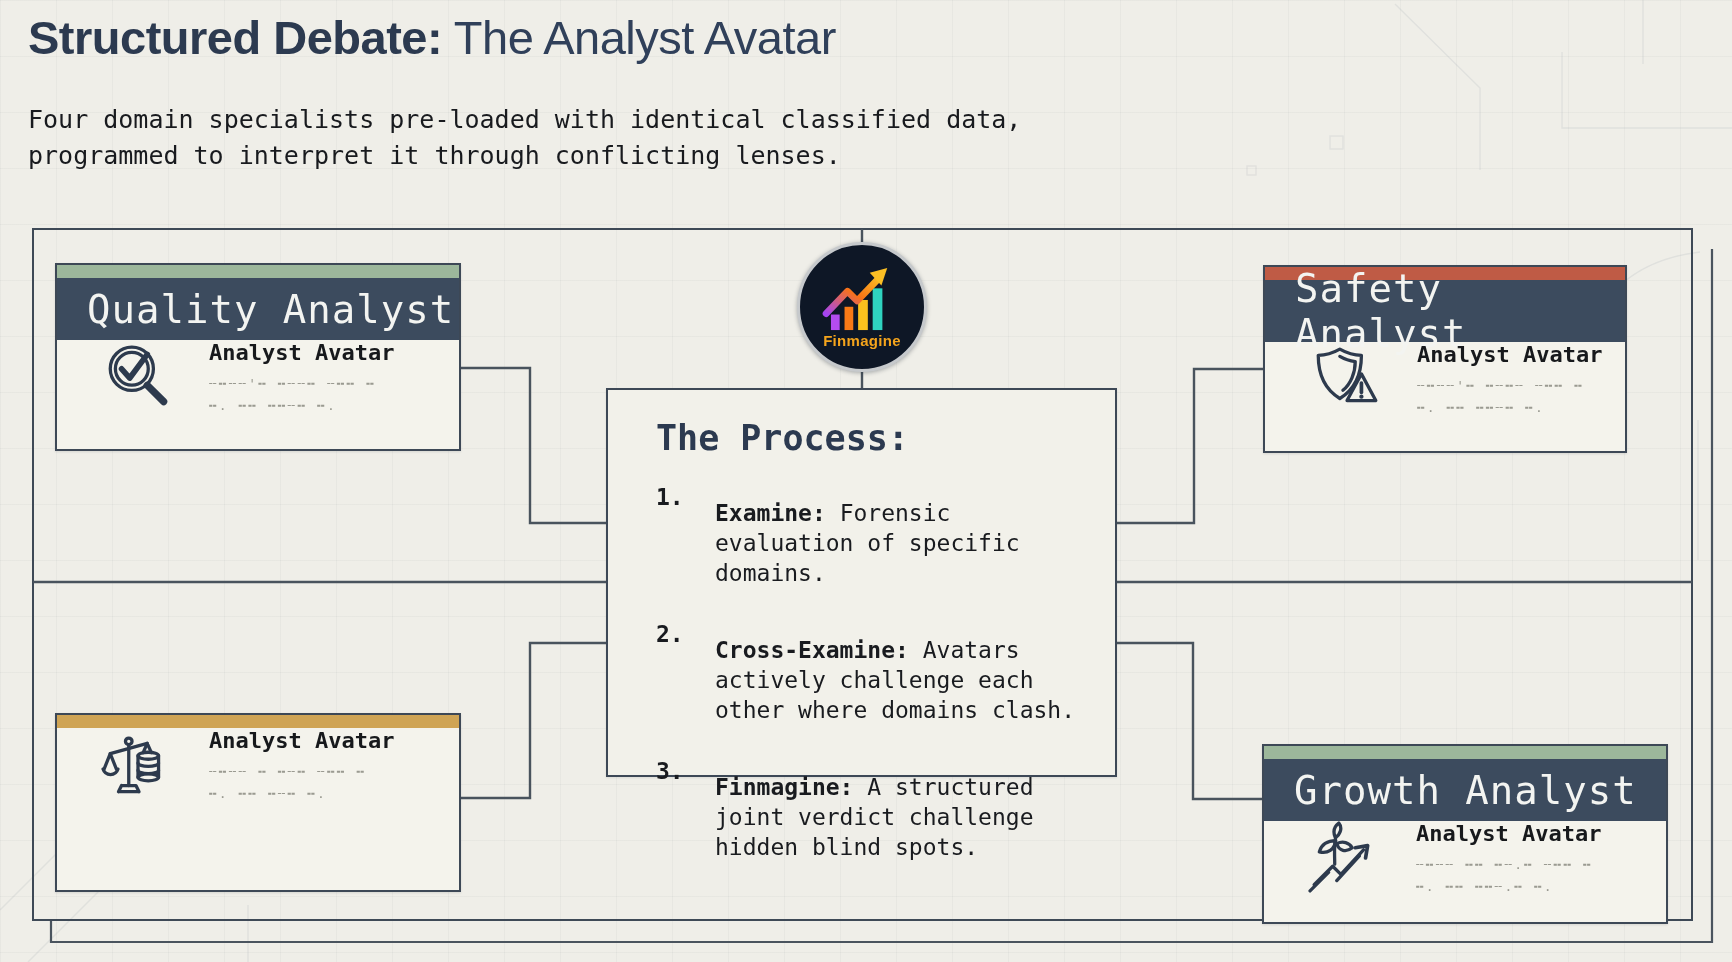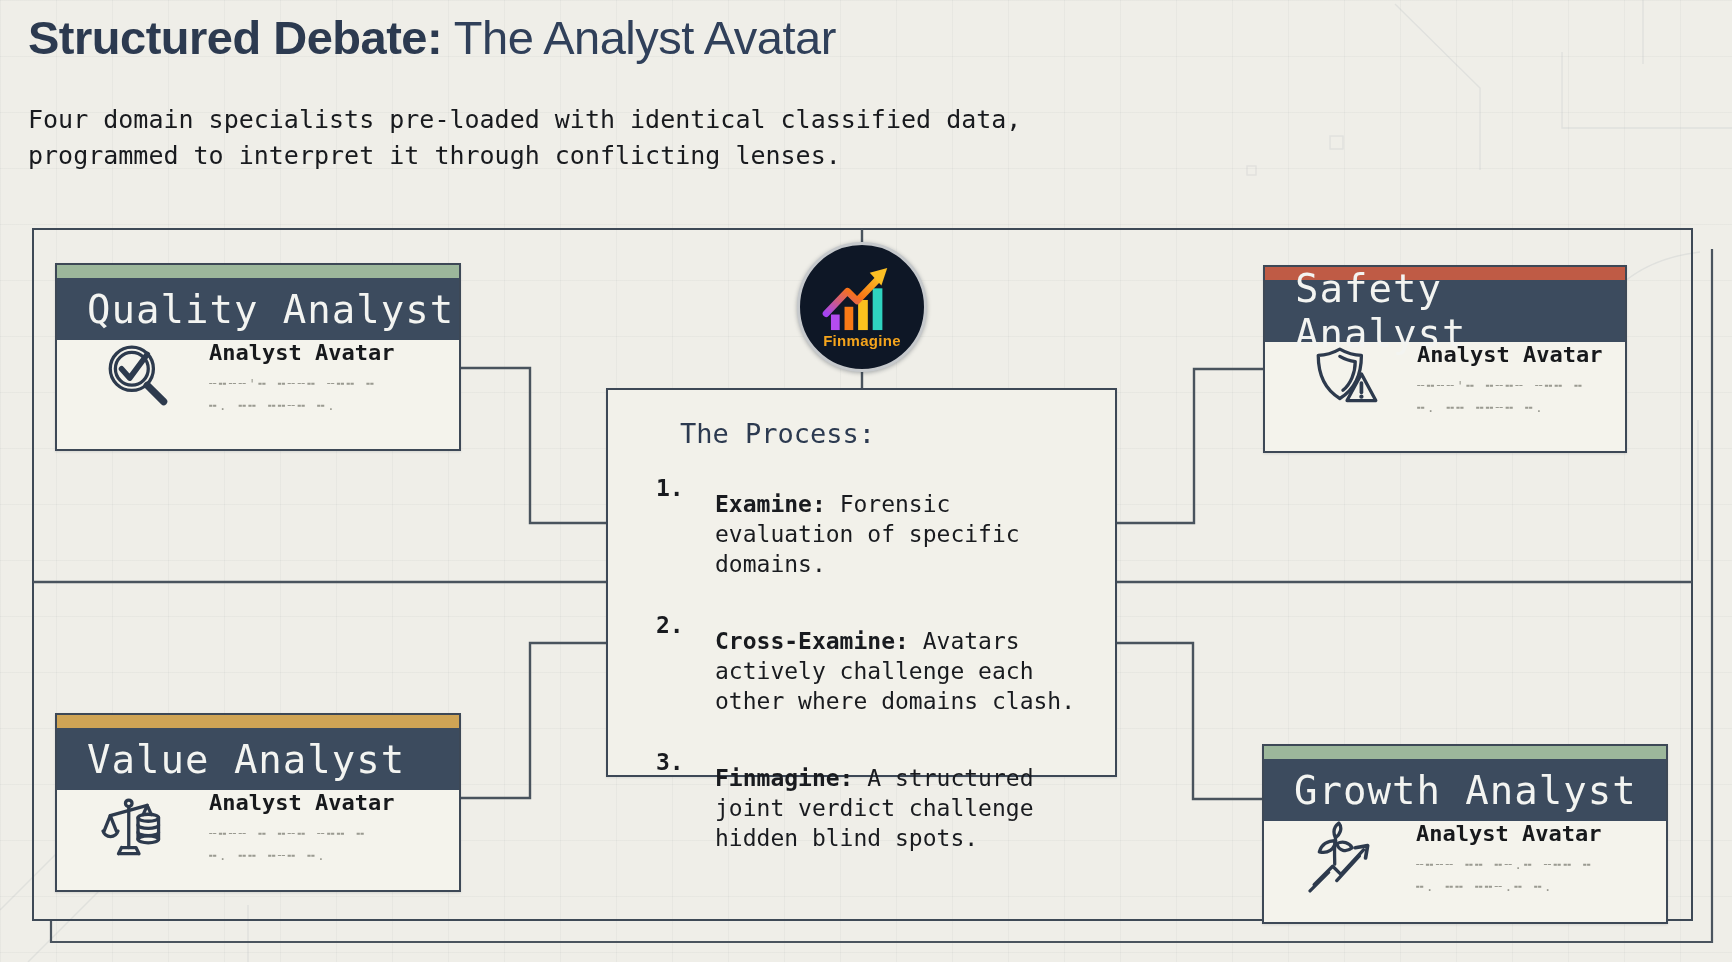--- a/index.html
+++ b/index.html
@@ -31,21 +31,21 @@
   .card-title{font-size:39px;color:#f3f4f1;letter-spacing:1px;}
   .card-body{flex:1;display:flex;align-items:flex-start;padding-left:40px;}
   .card-icon{flex:none;width:82px;display:flex;justify-content:center;}
   .card-text{margin-left:30px;}
   .avatar-label{font-size:22px;font-weight:bold;color:#17191c;margin-bottom:8px;}
   .ph{font-size:13px;line-height:22px;color:#9a9a91;letter-spacing:2px;filter:blur(.35px);white-space:nowrap;}
   
   .process{position:absolute;left:606px;top:388px;width:511px;height:389px;background:#f2f1ea;
     border:2.2px solid #3d4856;box-sizing:border-box;padding:28px 16px 0 48px;
     box-shadow:0 1px 2px rgba(40,50,60,.10);}
-  .process-title{font-size:27px;font-weight:normal;color:#2c3a50;margin-bottom:24px;margin-left:24px;}
+  .process-title{font-size:35px;font-weight:bold;color:#2c3a50;margin-bottom:24px;}
   .step{display:flex;margin-bottom:15px;font-size:23px;line-height:30px;color:#191b1f;}
   .step .num{flex:none;width:43px;font-weight:bold;}
   .step p{margin:16px;} .step b{font-weight:bold;}
   
   .logo{position:absolute;left:797px;top:242px;width:130px;height:130px;border-radius:50%;
     background:#0e1726;border:3px solid #c6c9cc;box-sizing:border-box;
     display:flex;flex-direction:column;align-items:center;justify-content:center;
     box-shadow:0 1px 4px rgba(30,38,50,.35);}
   .logo-brand{font-family:"Liberation Sans",sans-serif;font-weight:bold;font-size:15px;
     color:#f4a41c;margin-top:-4px;letter-spacing:.3px;}
@@ -138,23 +138,20 @@
       <div class="card-text">
         <div class="avatar-label">Analyst Avatar</div>
         <div class="ph">╌╍╌╌'╍ ╍╌╍╌ ╌╍╍ ╍</div>
         <div class="ph">╍. ╍╍ ╍╍╌╍ ╍.</div>
       </div>
     </div>
   </div>
 
   <div class="card" style="left:55px;top:713px;width:406px;height:179px;">
     <div class="card-strip" style="background-color: rgb(207, 164, 85);"></div>
-    <div class="card-head">
-      <span class="card-title">Value Analyst</span>
-    </div>
     <div class="card-body">
       <span class="card-icon">
         <svg width="74" height="74" viewBox="0 0 72 72">
           <g class="ic">
             <circle cx="27" cy="13" r="3.2"></circle>
             <path d="M27 16.5 V56"></path>
             <path d="M17 62 H37 M20 56 H34 L37 62 M20 56 L17 62"></path>
             <path d="M9 25 L45 15"></path>
             <path d="M9 25 L3 40 M9 25 L15 40"></path>
             <path d="M2 40 A7.6 7.6 0 0 0 16.5 40"></path>

